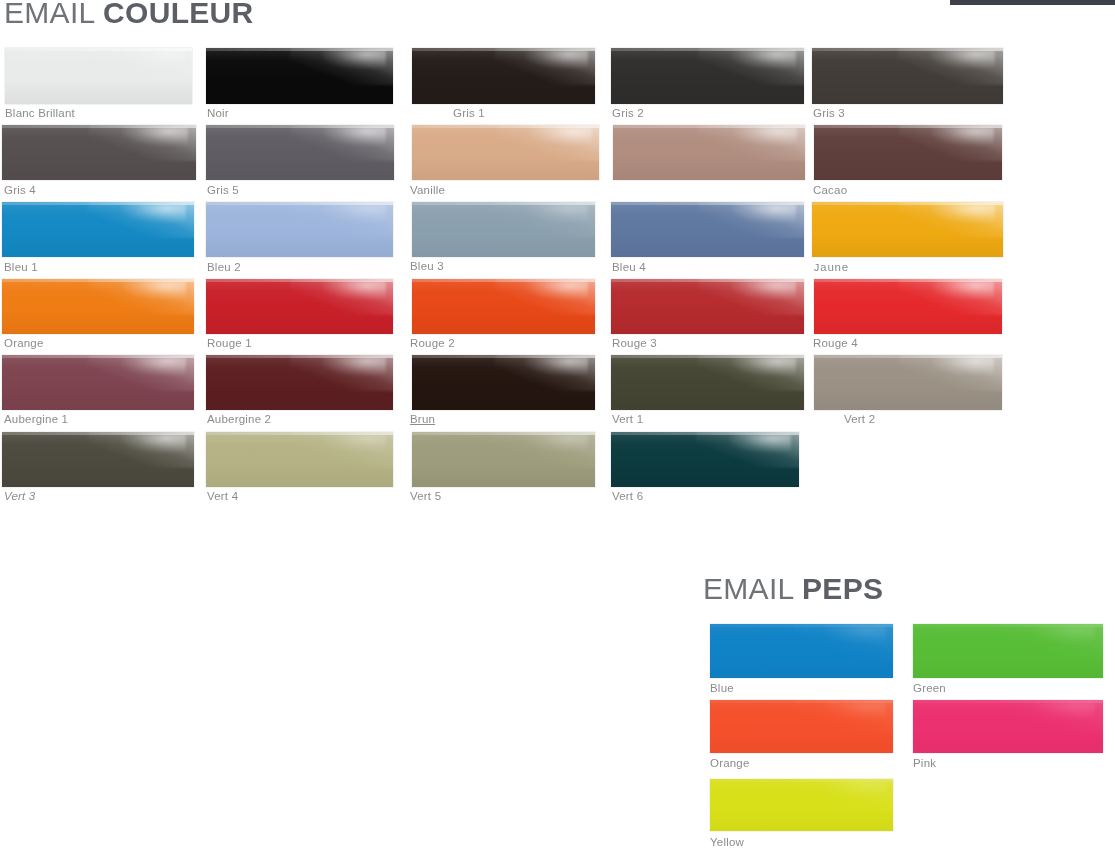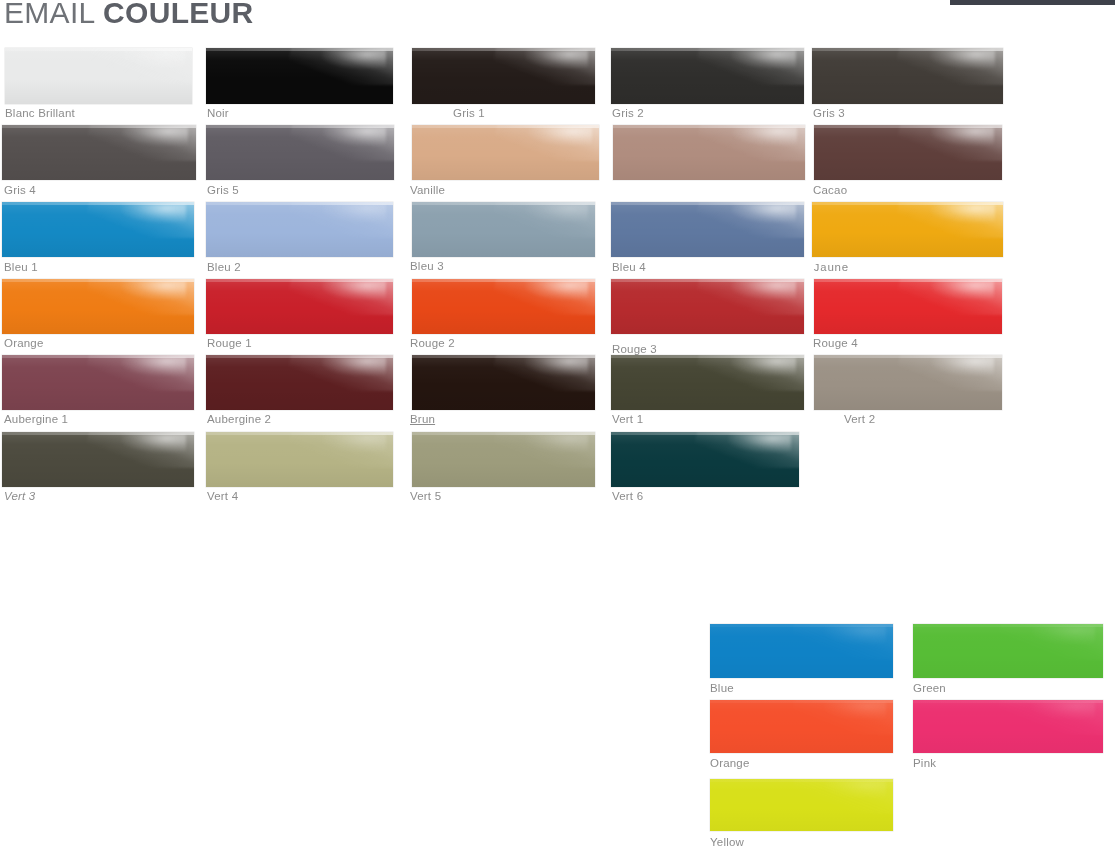--- a/index.html
+++ b/index.html
@@ -295,21 +295,21 @@
       <div class="swatch-label" style="left: 410px; top: 337px;">Rouge 2</div>
       <div class="swatch" style="left: 611px; top: 279px; width: 193px; height: 55px;">
         <div class="tile ">
           <div class="base" style="background: rgb(182, 43, 46);"></div>
           <div class="shade"></div>
           <div class="gloss"></div>
           <div class="gloss2"></div>
           <div class="edge"></div>
         </div>
       </div>
-      <div class="swatch-label" style="left: 612px; top: 337px; margin-top: 6px;">Rouge 3</div>
+      <div class="swatch-label" style="left: 612px; top: 337px;">Rouge 3</div>
       <div class="swatch" style="left: 814px; top: 279px; width: 188px; height: 55px;">
         <div class="tile ">
           <div class="base" style="background: rgb(229, 41, 44);"></div>
           <div class="shade"></div>
           <div class="gloss"></div>
           <div class="gloss2"></div>
           <div class="edge"></div>
         </div>
       </div>
       <div class="swatch-label" style="left: 813px; top: 337px;">Rouge 4</div>
@@ -398,20 +398,23 @@
           <div class="base" style="background: rgb(11, 58, 63);"></div>
           <div class="shade"></div>
           <div class="gloss"></div>
           <div class="gloss2"></div>
           <div class="edge"></div>
         </div>
       </div>
       <div class="swatch-label" style="left: 612px; top: 490px;">Vert 6</div>
     </div>
 
+  <div class="section-title" id="title-peps">
+    <span>EMAIL </span><span class="strong">PEPS</span>
+  </div>
   <div id="grid-peps">
       <div class="swatch" style="left: 710px; top: 624px; width: 183px; height: 54px;">
         <div class="tile flat">
           <div class="base" style="background: rgb(15, 130, 198);"></div>
           <div class="shade"></div>
           <div class="gloss"></div>
           <div class="gloss2"></div>
           <div class="edge"></div>
         </div>
       </div>

